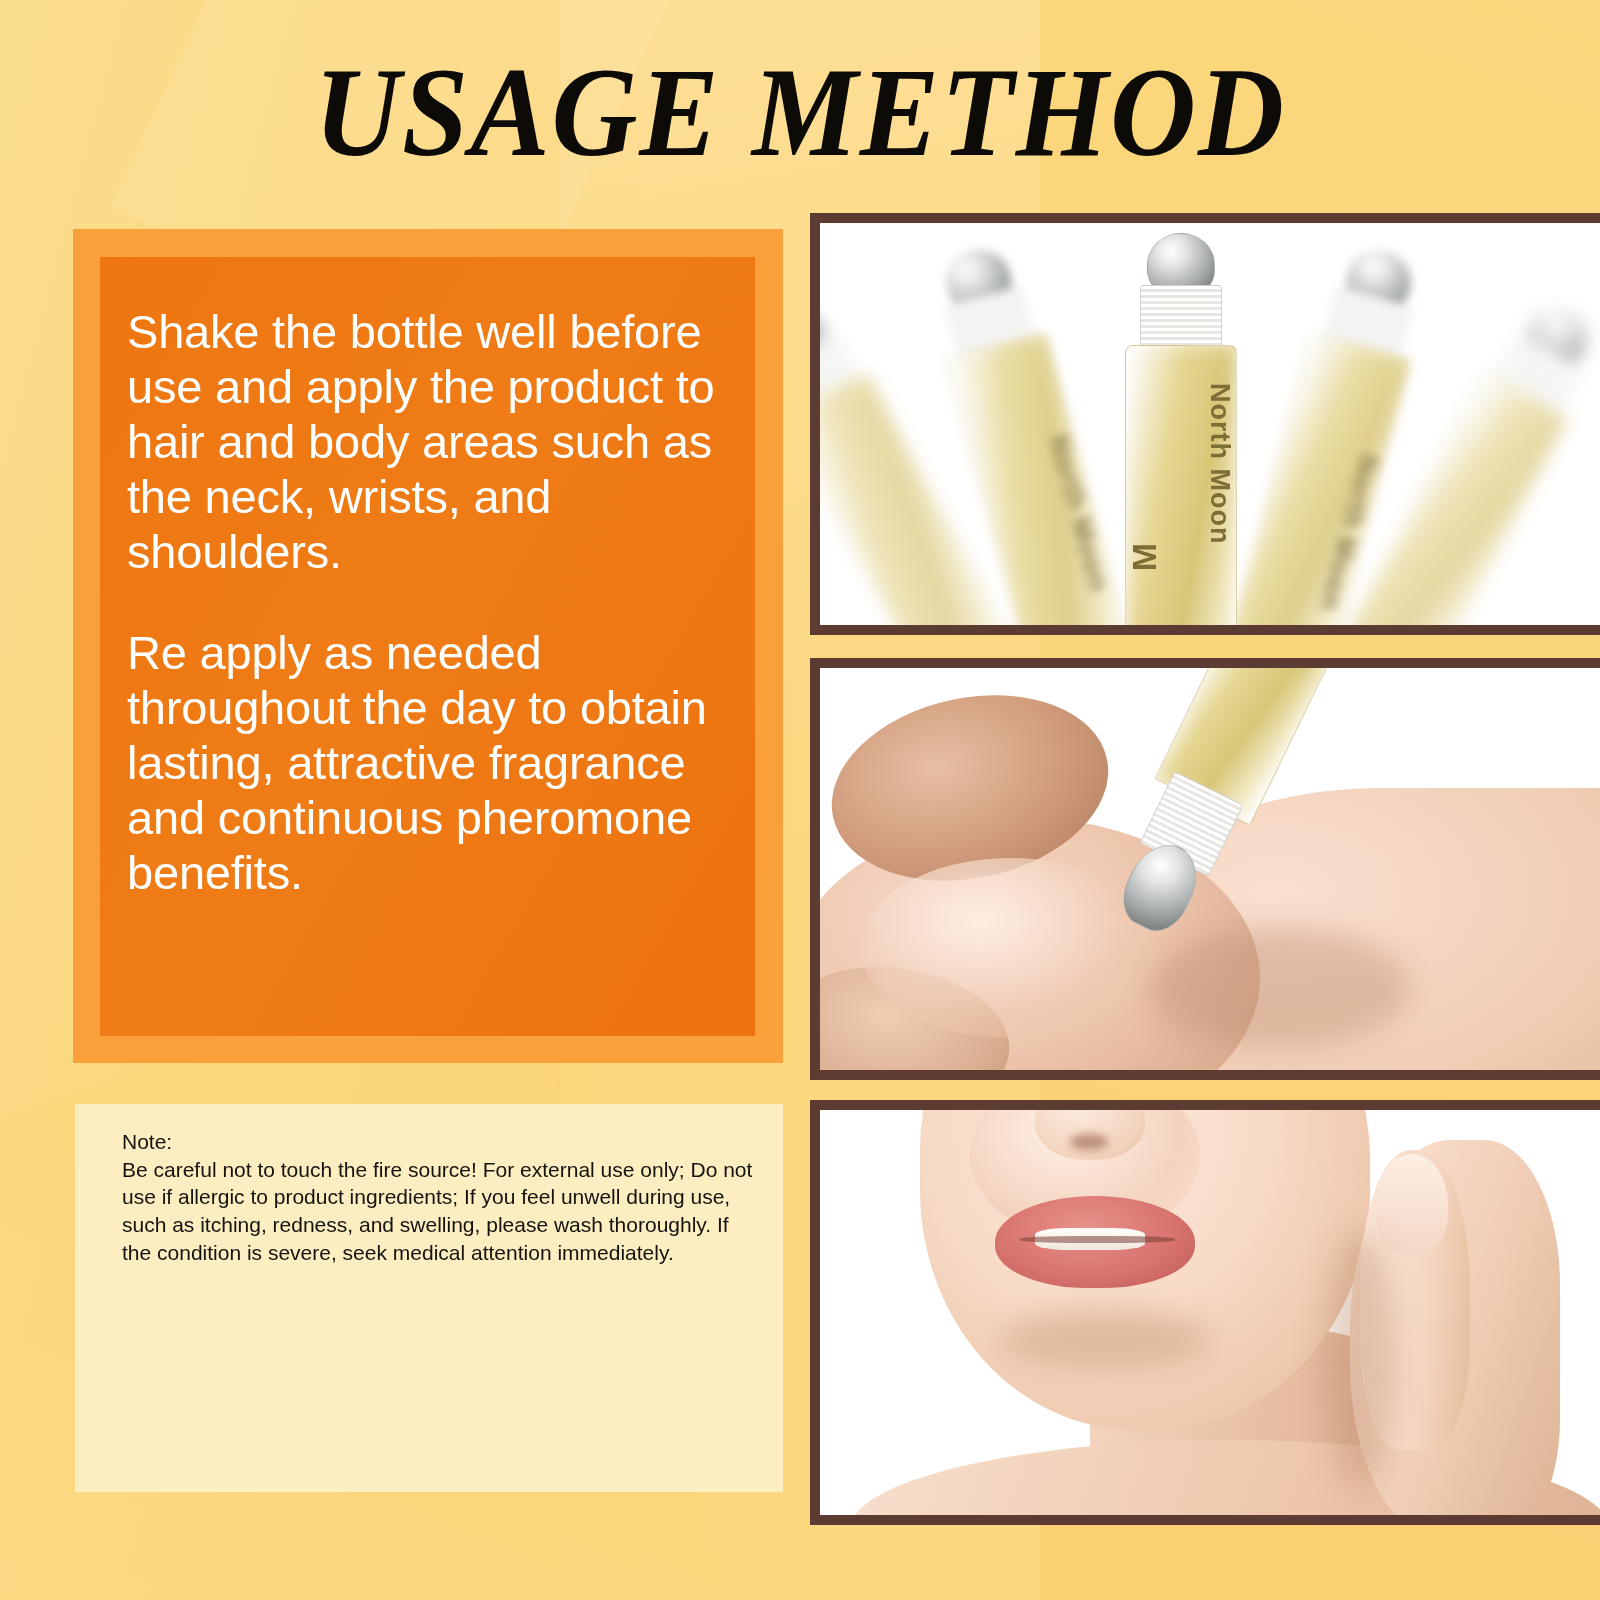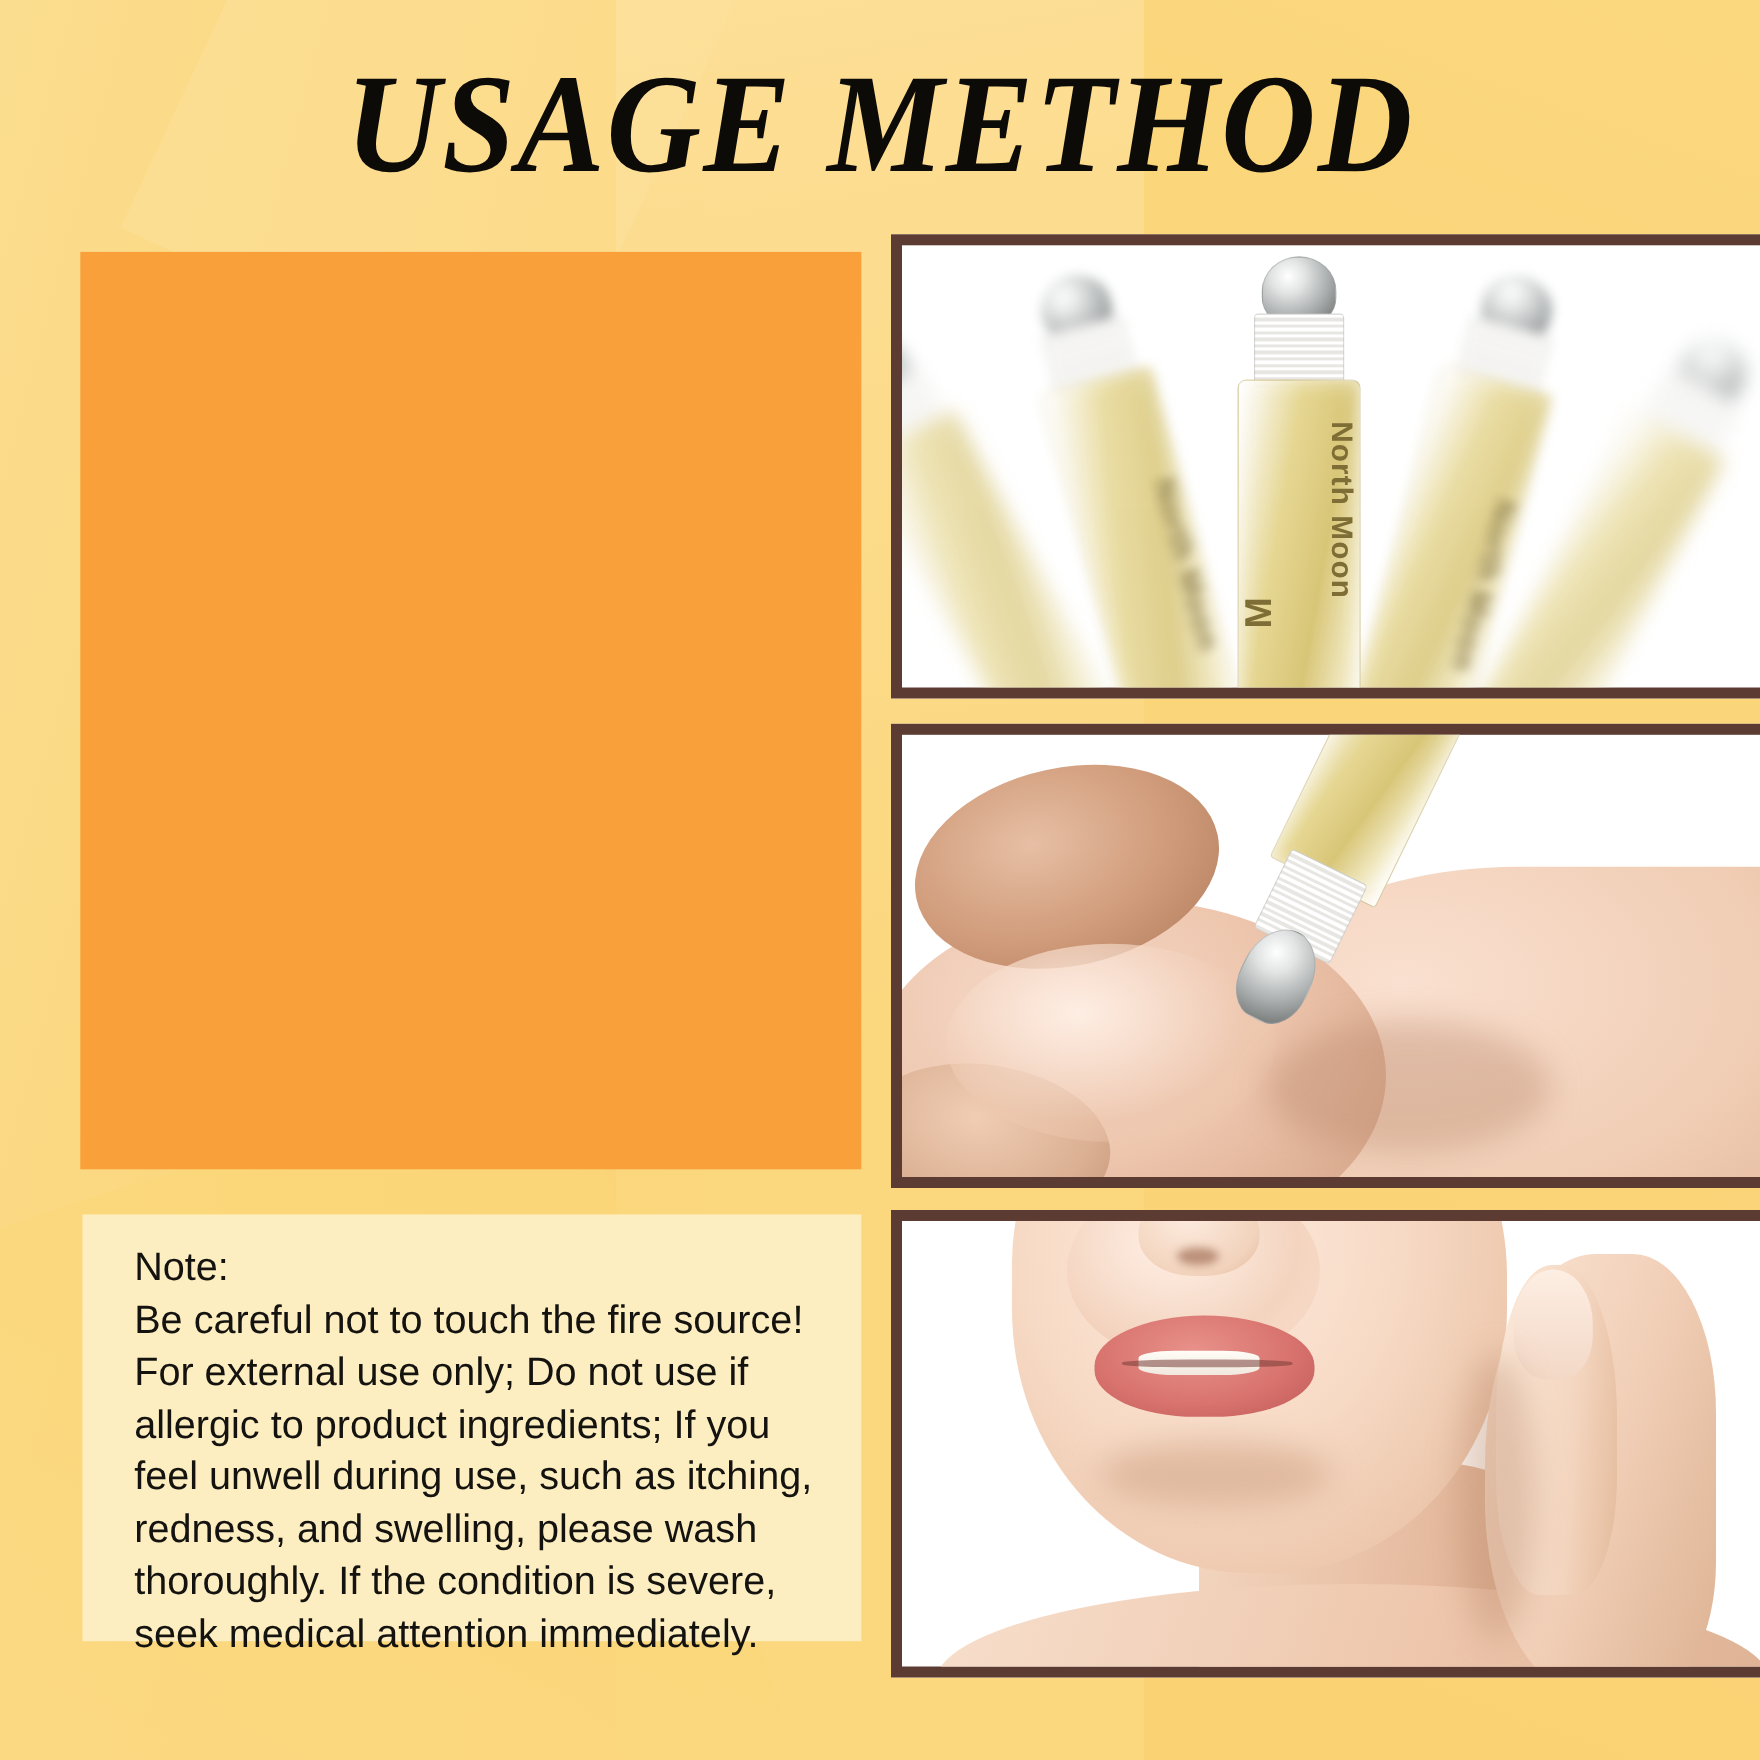--- a/index.html
+++ b/index.html
@@ -109,21 +109,21 @@
     top: 1104px;
     width: 708px;
     height: 388px;
     background: #fdeec1;
     box-sizing: border-box;
     padding: 24px 22px 0 47px;
   }
   .note-text {
     margin: 0;
     color: #141310;
-    font-size: 36px;
+    font-size: 21px;
     line-height: 1.32;
     font-weight: 400;
     white-space: pre-line;
   }
 
   
   .photo {
     position: absolute;
     border: 10px solid #5c3b32;
     box-sizing: border-box;
@@ -253,20 +253,24 @@
 
   <div class="bg-facet facet-a"></div>
   <div class="bg-facet facet-b"></div>
   <div class="bg-facet facet-c"></div>
   <div class="bg-facet facet-d"></div>
   <div class="bg-facet facet-e"></div>
 
   <div class="title">USAGE METHOD</div>
 
   <div class="orange-outer"></div>
+  <div class="orange-inner">
+    <p class="instr-para">Shake the bottle well before use and apply the product to hair and body areas such as the neck, wrists, and shoulders.</p>
+    <p class="instr-para">Re apply as needed throughout the day to obtain lasting, attractive fragrance and continuous pheromone benefits.</p>
+  </div>
 
   <div class="note-box">
     <p class="note-text">Note:
 Be careful not to touch the fire source! For external use only; Do not use if allergic to product ingredients; If you feel unwell during use, such as itching, redness, and swelling, please wash thoroughly. If the condition is severe, seek medical attention immediately.</p>
   </div>
 
   <div class="photo" id="photo-bottles">
     <div class="photo-canvas">
 
       <div class="bottle blurred-more" style="left:110px; top:40px; width:96px; height:420px; transform:rotate(-28deg);">

